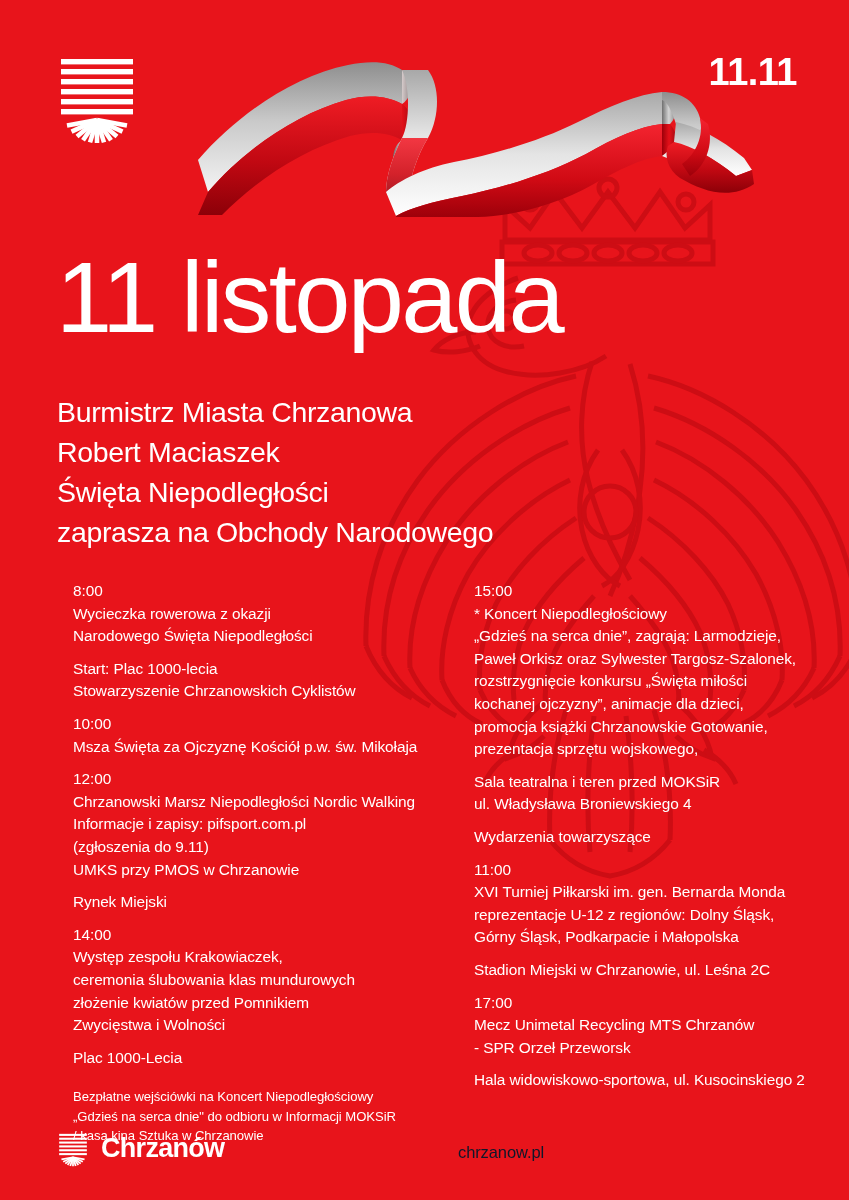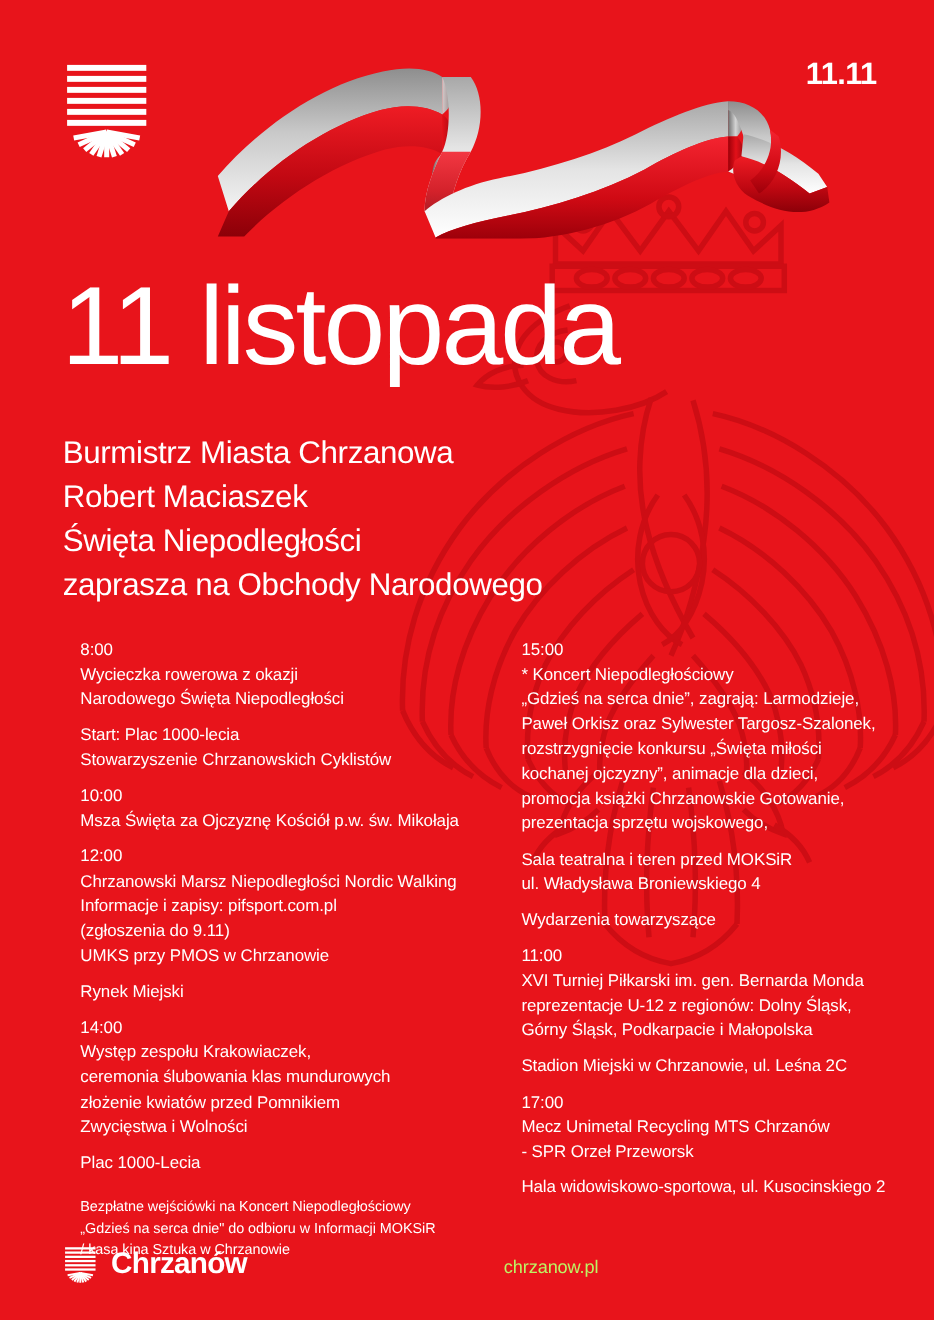--- a/index.html
+++ b/index.html
@@ -55,21 +55,21 @@
     width:78px;
     height:88px;
     z-index:5;
   }
   .crest svg { width:100%; height:100%; display:block; }
 
   .date-badge {
     position:absolute;
     right:52px;
     top:53px;
-    font-size:28px;
+    font-size:38px;
     font-weight:700;
     letter-spacing:-0.5px;
     color:#ffffff;
     z-index:5;
     line-height:1;
   }
 
   
   .ribbon {
     position:absolute;
@@ -176,21 +176,21 @@
     position:relative;
     top:-2px;
   }
 
   .footer-url {
     position:absolute;
     left:458px;
     bottom:40px;
     font-size:16.5px;
     letter-spacing:-0.1px;
-    color:#bef264;
+    color:#0f172a;
     line-height:1;
   }
 </style>
 </head>
 <body>
 
 <div class="poster">
 
   <div class="watermark">
     <svg viewBox="0 0 560 760" xmlns="http://www.w3.org/2000/svg" aria-hidden="true">

